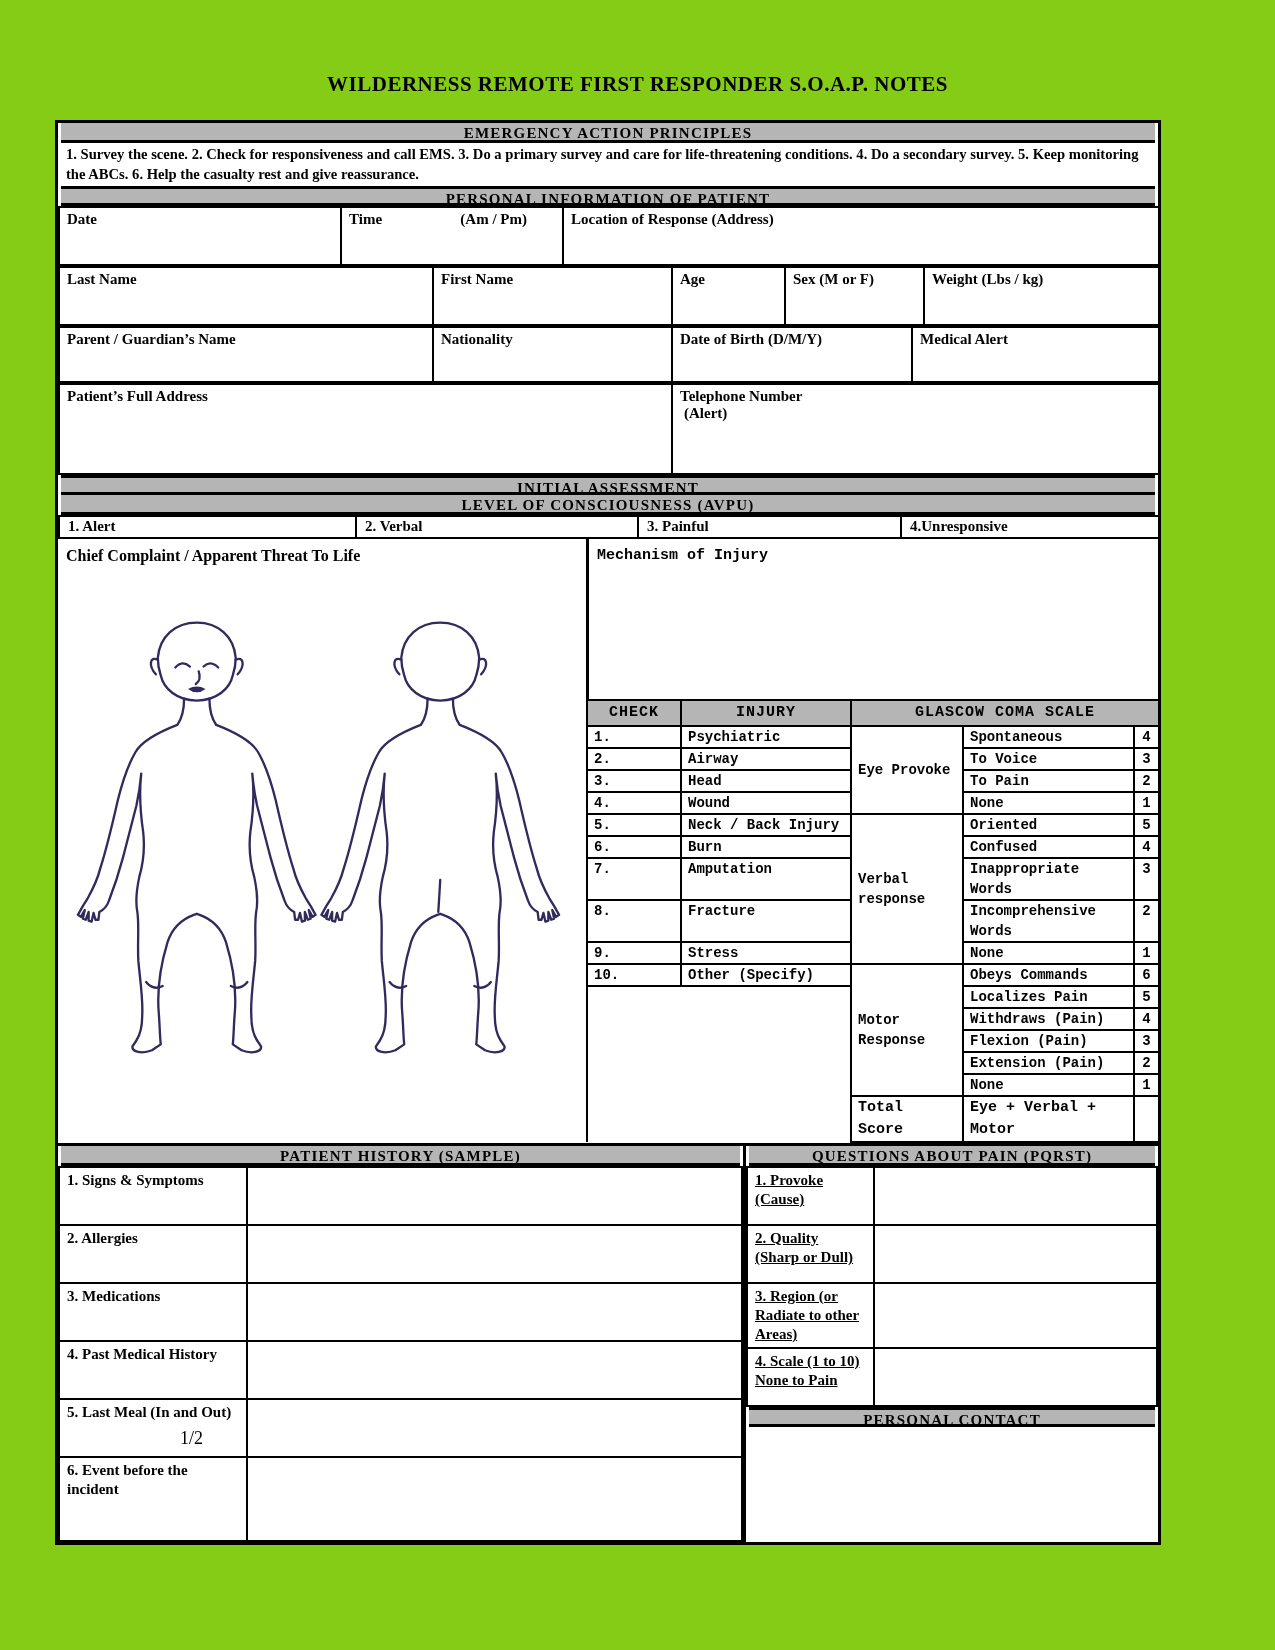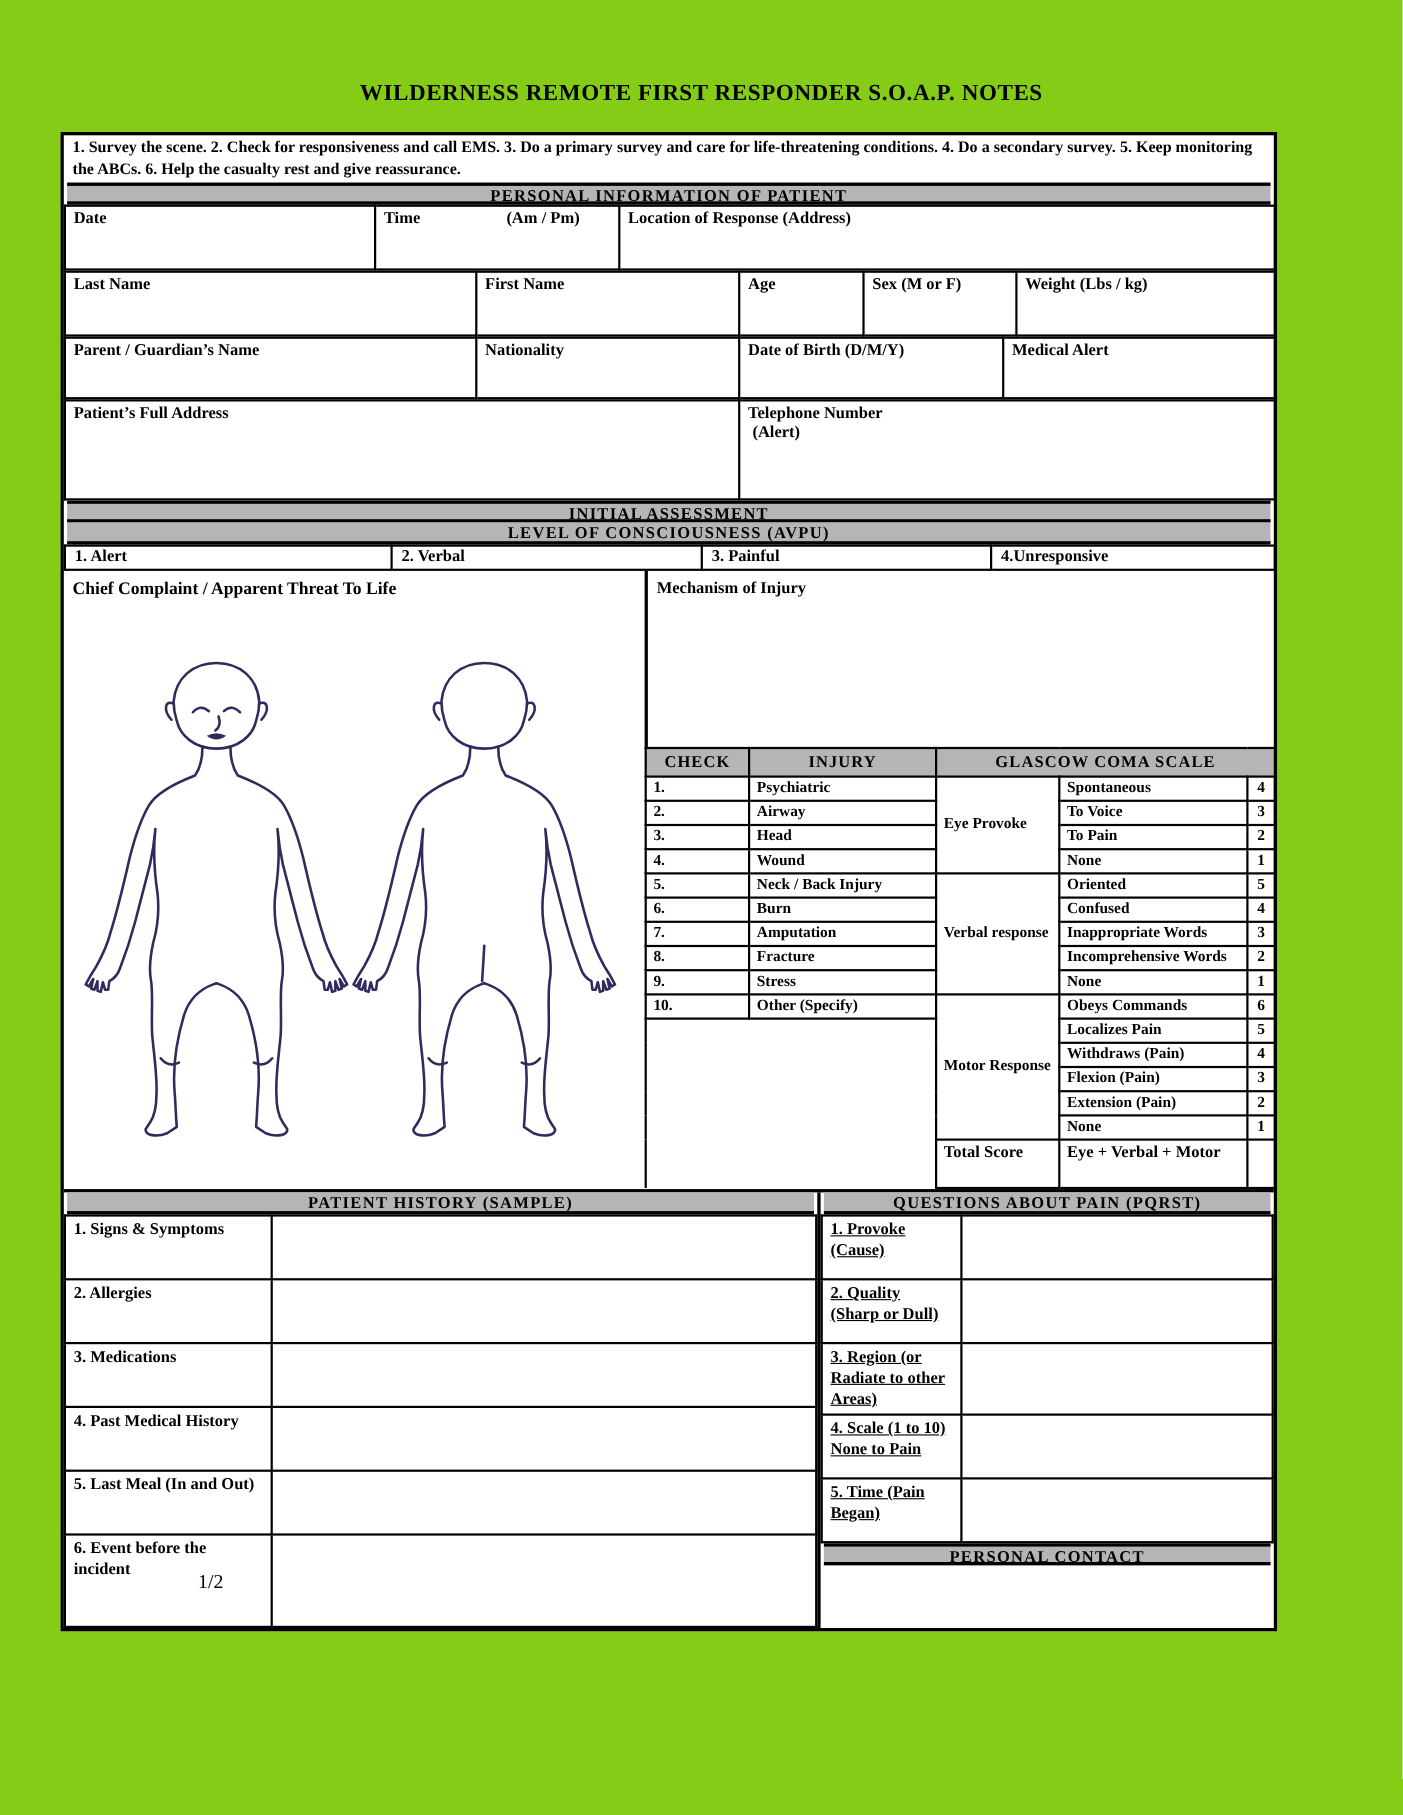--- a/index.html
+++ b/index.html
@@ -13,21 +13,21 @@
          border-top: 3px solid #000; border-bottom: 3px solid #000; margin: 0 3px; }
   .bar.first { border-top: none; }
   .principles { font-weight: bold; font-size: 14.6px; line-height: 20px; padding: 1px 8px 2px 8px; }
   table { border-collapse: collapse; table-layout: fixed; width: 1100px; }
   td { border: 2.5px solid #000; vertical-align: top; font-weight: bold; font-size: 15px; padding: 3px 7px; }
   .lbl { font-weight: bold; }
   .h60 td { height: 58px; } .h56 td { height: 55px; } .h92 td { height: 90px; }
   .avpu td { height: 22px; padding: 1px 8px; }
   .mid { display: flex; width: 1100px; }
   .mid-left { width: 528px; padding: 8px 8px 0 8px; }
-  .mid-right { width: 572px; }
+  .mid-right { width: 572px; font-family: Liberation Mono, monospace; }
   .mechanism { height: 160px; border-left: 3px solid #000; padding: 8px; font-weight: bold; font-size: 15px; }
   .figures { margin-top: 46px; }
   table.gcs { width: 572px; }
   table.gcs td { font-size: 14px; padding: 0 6px; height: 21px; line-height: 20px; }
   table.gcs td.hdr { background: #b5b5b5; text-align: center; letter-spacing: 1px; font-size: 15px; height: 25px; line-height: 24px; }
   td.num { padding-left: 10px; }
   td.grp { vertical-align: middle; line-height: 17px; font-size: 15px; }
   td.score { text-align: center; padding: 0 2px; }
   td.blank { border: 0; border-left: 2.5px solid #000; }
   tr.totalrow td { height: 44px; font-size: 15px; line-height: 22px; margin-left: 39px; }
@@ -47,20 +47,21 @@
 </style>
 </head>
 <body>
 
 <div class="page">
 
   <div class="title">WILDERNESS REMOTE FIRST RESPONDER S.O.A.P. NOTES</div>
 
   <div class="form">
 
+    <div class="bar first">EMERGENCY ACTION PRINCIPLES</div>
     <div class="principles">1. Survey the scene. 2. Check for responsiveness and call EMS. 3. Do a primary survey and care for life-threatening conditions. 4. Do a secondary survey. 5. Keep monitoring the ABCs. 6. Help the casualty rest and give reassurance.</div>
 
     <div class="bar">PERSONAL INFORMATION OF PATIENT</div>
 
     <table class="h60">
       <colgroup>
           <col style="width:282px">
           <col style="width:222px">
           <col style="width:596px">
         </colgroup>
@@ -348,24 +349,20 @@
             <td></td>
           </tr>
           <tr class="hrow">
             <td class="lblcell">3. Region (or Radiate to other Areas)</td>
             <td></td>
           </tr>
           <tr class="hrow">
             <td class="lblcell">4. Scale (1 to 10) None to Pain</td>
             <td></td>
           </tr>
-          <tr class="hrow">
-            <td class="lblcell">5. Time (Pain Began)</td>
-            <td></td>
-          </tr>
         </tbody>
           </table>
         <div class="bar" style="border-top:3px solid #000">PERSONAL CONTACT</div>
         <div class="contactbox"></div>
       </div>
     </div>
 
   </div>
 
   <div class="pageno">1/2</div>

